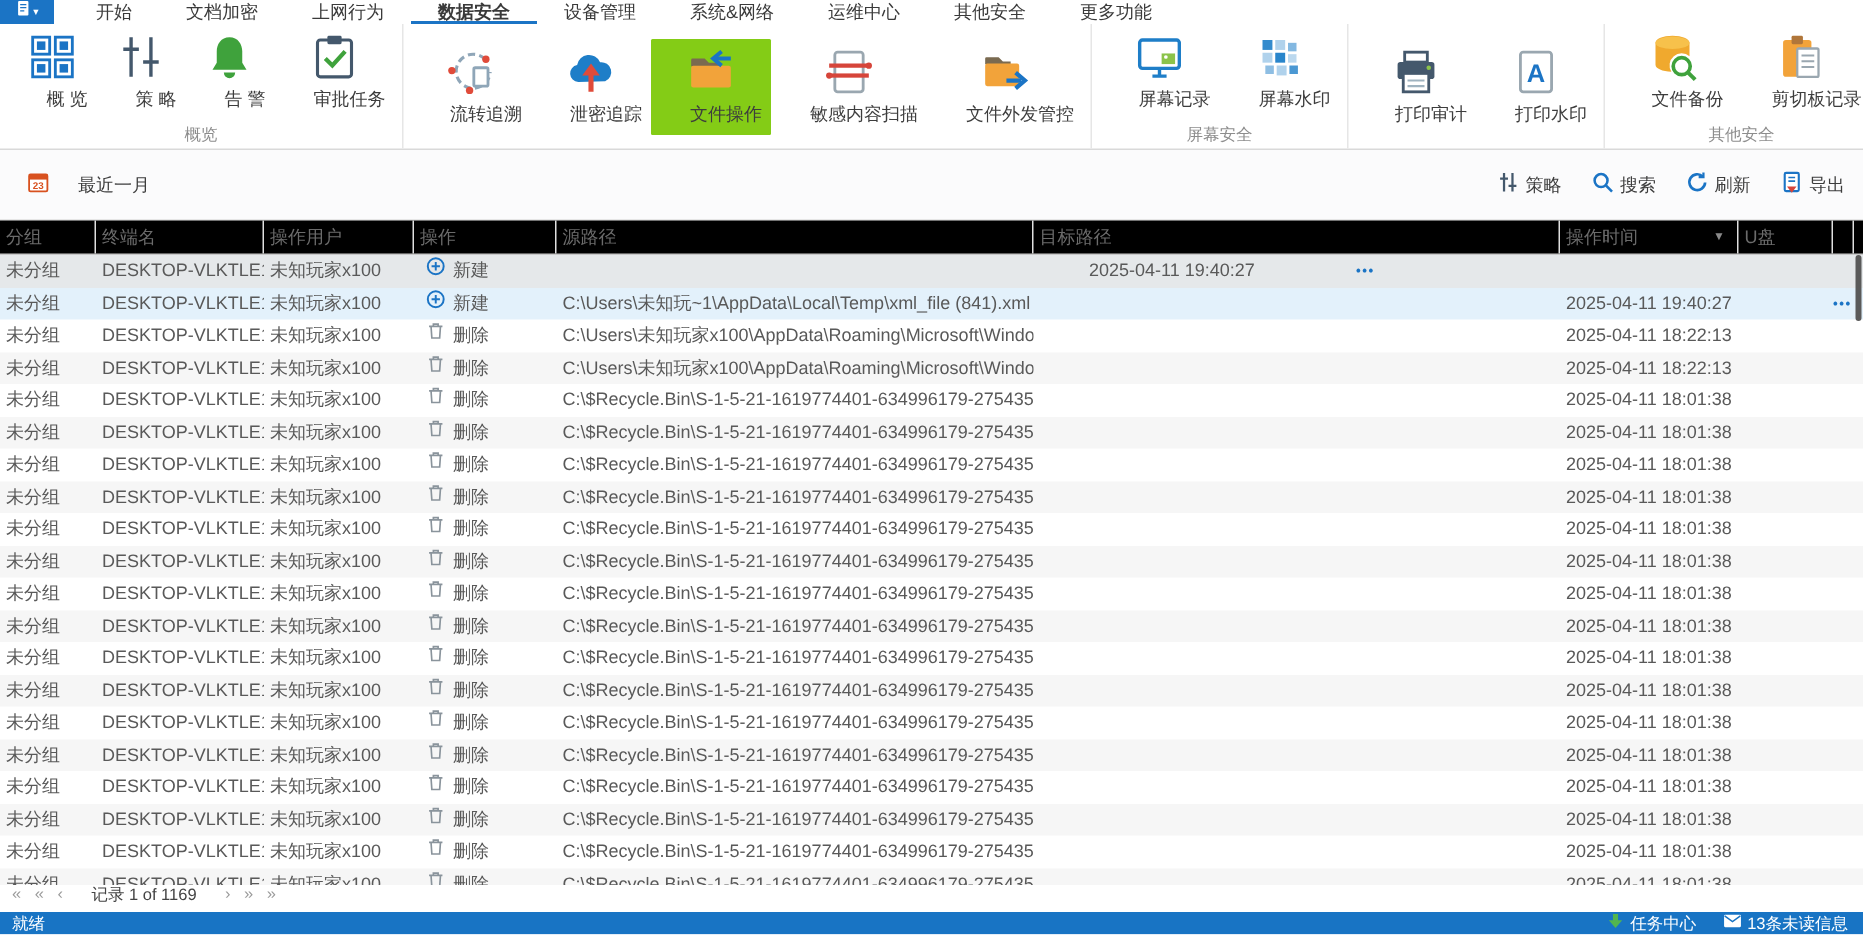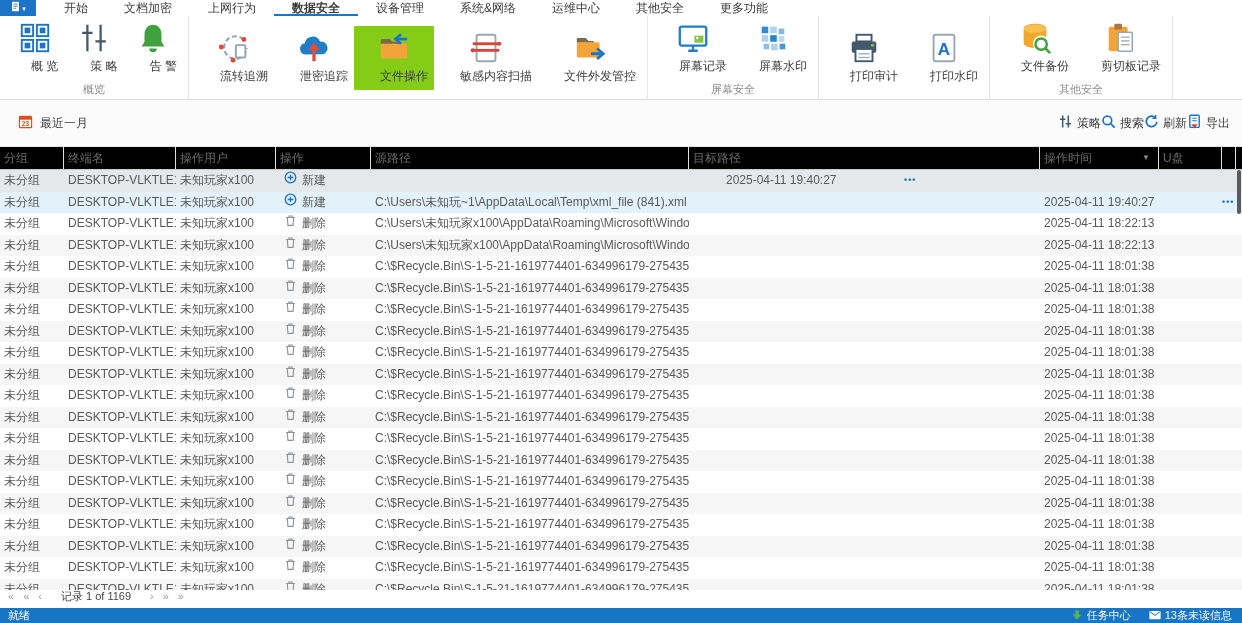--- a/index.html
+++ b/index.html
@@ -20,23 +20,23 @@
   .rgroup { display:flex; flex-direction:column; border-right:1px solid #e6e6e6; padding:0 5px; }
   .rbuttons { flex:1; display:flex; align-items:center; }
   .rbtn { display:flex; flex-direction:column; align-items:center; justify-content:center; gap:3px; padding:4px 6px; height:64px; cursor:pointer; border-radius:1px; }
   .rbtn.sel { background:#84cc16; }
   .rbtn .ric { width:34px; height:34px; display:block; }
   .rbtn .rlabel { font-size:12px; color:#3d3d3d; white-space:nowrap;margin-left:20px; }
   .rgroup-label { text-align:center; font-size:11px; color:#8d8d8d; padding:2px 0 5px 0; }
 
   
   .filterbar { height:46px; background:#fbfbfc; display:flex; align-items:center; justify-content:space-between; padding:0 12px 0 18px; }
-  .date-chip { display:flex; align-items:center; gap:7px; font-size:12px; color:#3d3d3d; cursor:pointer; }
+  .date-chip { display:flex; align-items:center; gap:19px; font-size:12px; color:#3d3d3d; cursor:pointer; }
   .date-chip svg { width:15px; height:15px; }
-  .toolbar-right { display:flex; align-items:flex-end; gap:0; }
+  .toolbar-right { display:flex; align-items:flex-end; gap:20px; }
   .tbtn { display:flex; align-items:center; gap:4px; font-size:12px; color:#3d3d3d; cursor:pointer; }
   .tbtn svg { width:15px; height:15px; }
 
   
   .grid { position:relative; background:#fff; }
   .grid-header { display:flex; height:24px; border-bottom:1px solid #c9c9c9; border-top:1px solid #e6e6e6; background:#000000; }
   .hcell { font-size:12px; color:#6b6b6b; line-height:22px; padding-left:4px; border-right:1px solid #e0e0e0; white-space:nowrap; overflow:hidden; display:flex; justify-content:space-between; align-items:center; cursor:pointer; }
   .hcell .sort { font-size:8px; color:#8a8a8a; padding-right:8px; }
   .grid-body { position:relative; height:420px; overflow:hidden; }
   .trow { display:flex; height:21.5px; }
@@ -115,20 +115,28 @@
               </svg></span>
             <span class="rlabel">策 略</span>
           </div>
           <div class="rbtn">
             <span class="ric"><svg viewBox="0 0 36 36">
                 <path d="M18 4c-6 0-9 5-9 10v8l-3 5h24l-3-5v-8c0-5-3-10-9-10z" fill="#3fa23c"></path>
                 <path d="M14 29a4 4 0 008 0z" fill="#3fa23c"></path>
               </svg></span>
             <span class="rlabel">告 警</span>
           </div>
+          <div class="rbtn">
+            <span class="ric"><svg viewBox="0 0 36 36">
+                <rect x="6" y="6" width="24" height="26" rx="2" fill="#fff" stroke="#44586c" stroke-width="2.2"></rect>
+                <rect x="13" y="3" width="10" height="6" rx="1" fill="#44586c"></rect>
+                <path d="M11.5 19l5 5 9-10" fill="none" stroke="#3fa23c" stroke-width="3"></path>
+              </svg></span>
+            <span class="rlabel">审批任务</span>
+          </div>
         </div>
         <div class="rgroup-label">概览</div>
       </div>
       <div class="rgroup">
         <div class="rbuttons">
           <div class="rbtn">
             <span class="ric"><svg viewBox="0 0 36 36" fill="none">
                 <path d="M28 9a12 12 0 10 3.5 9" stroke="#8fa6b8" stroke-width="2.2" stroke-dasharray="5 3"></path>
                 <circle cx="28.5" cy="9" r="2.6" fill="#e04b3a"></circle>
                 <circle cx="4.5" cy="17" r="2.6" fill="#e04b3a"></circle>

